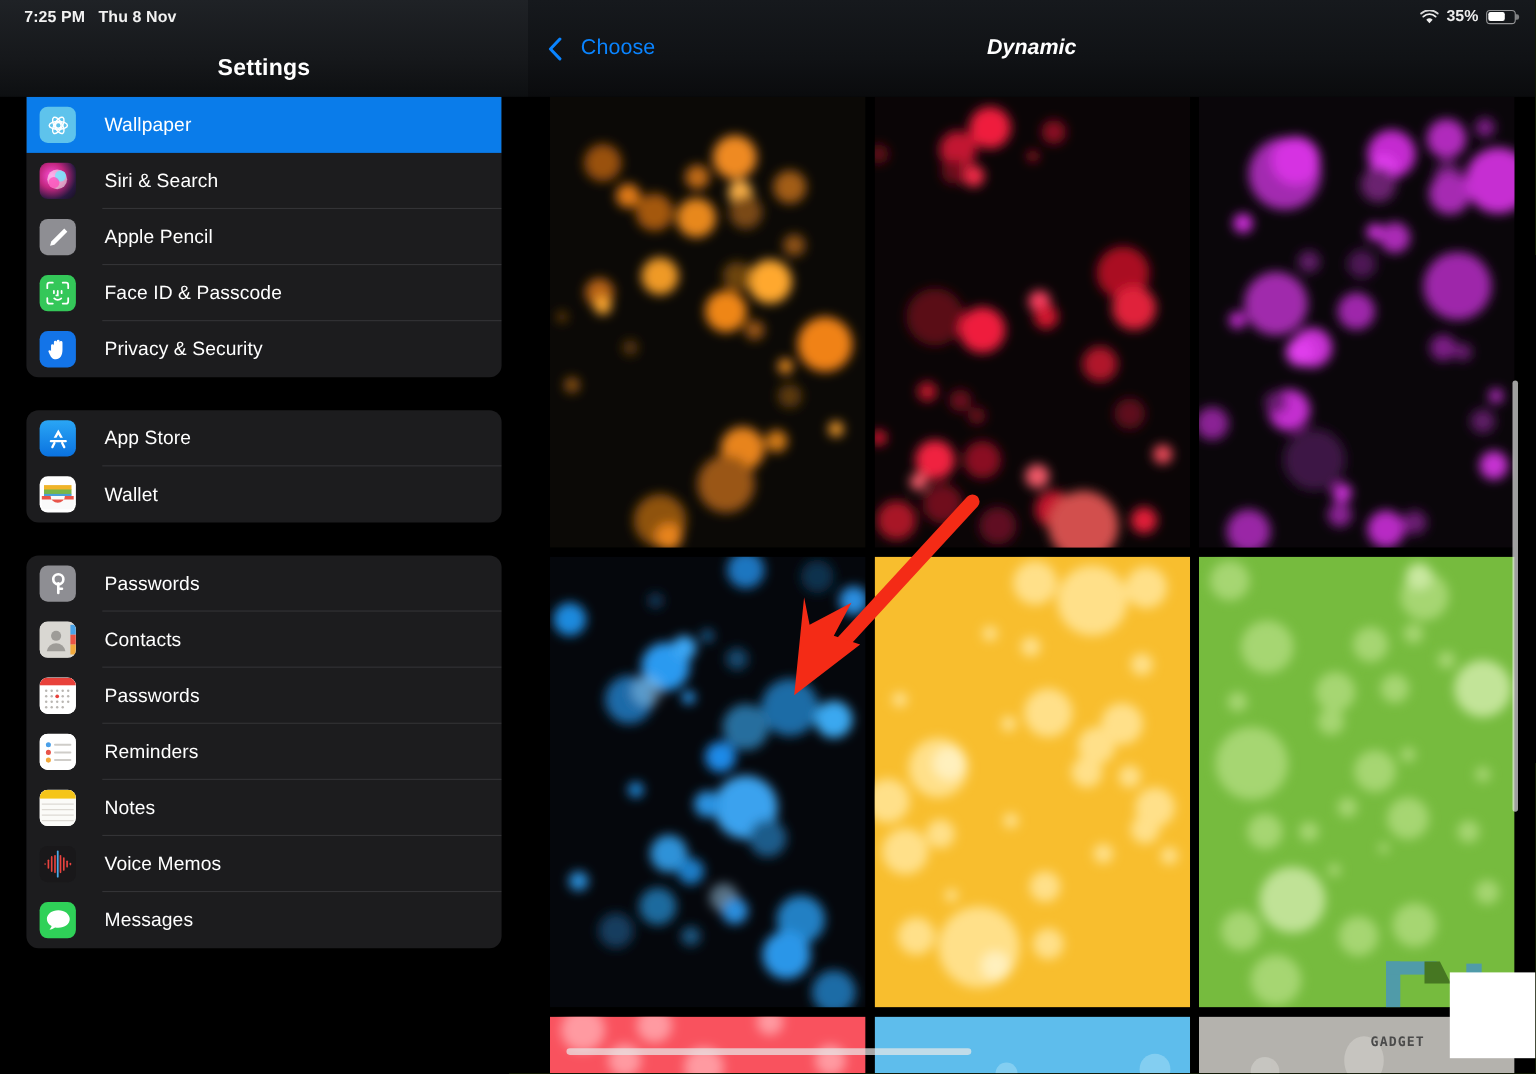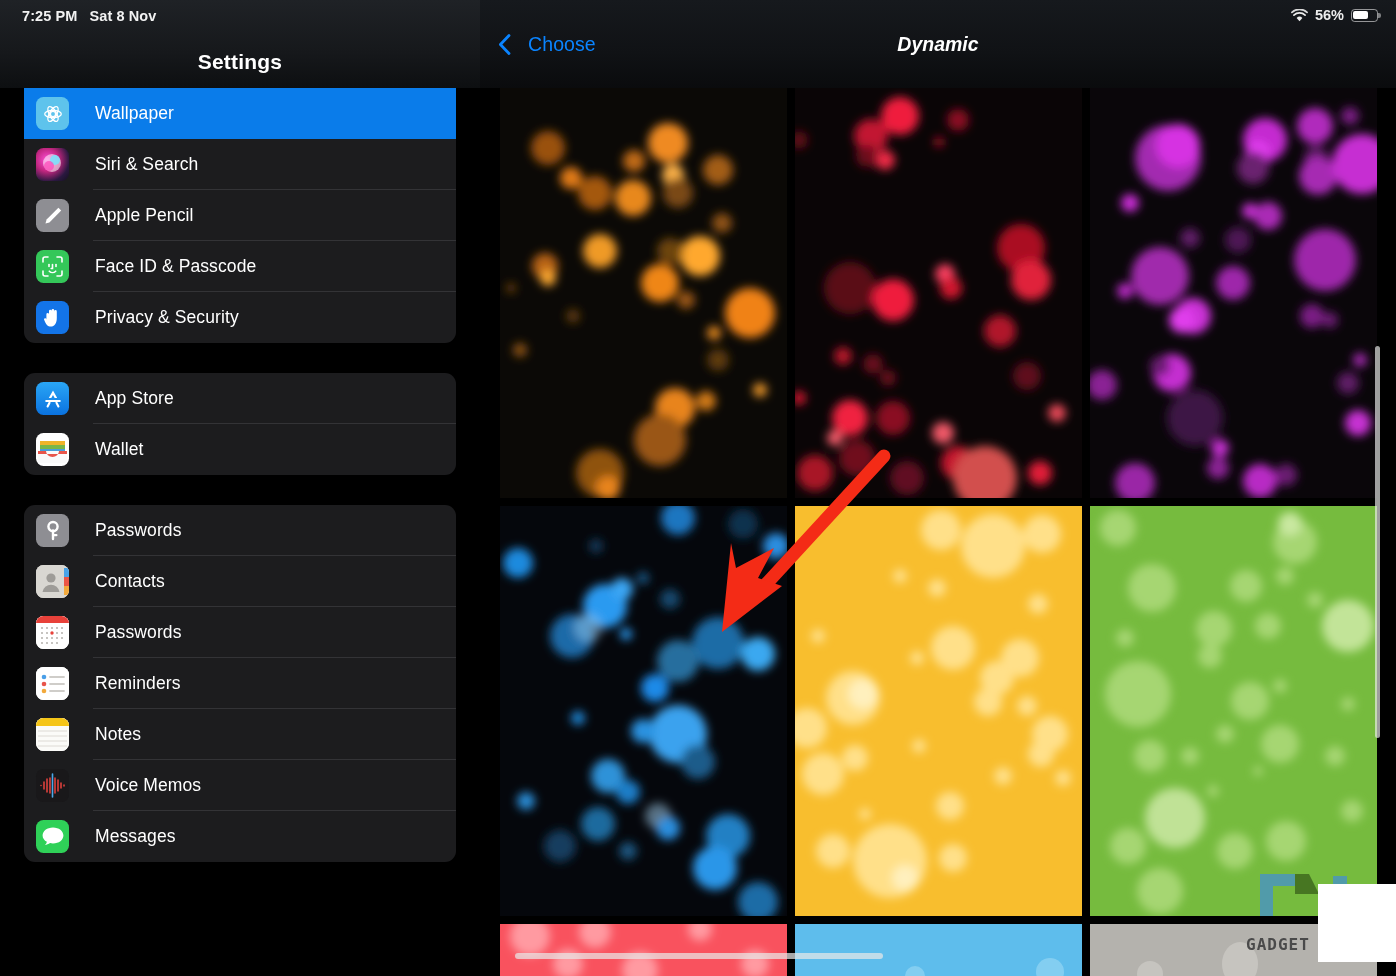--- a/index.html
+++ b/index.html
@@ -154,43 +154,43 @@
   .wm{
     position:absolute; right:0; bottom:0; width:156px; height:116px;
     z-index:25; pointer-events:none;
   }
   .wm-white{
     position:absolute; right:0px; bottom:14px; width:78px; height:78px;
     background:#fff;
   }
   .wm-txt{
     position:absolute; left:6px; bottom:22px;
-    font-size:16px; font-weight:bold; color:#4a4a4a;
+    font-size:12px; font-weight:bold; color:#4a4a4a;
     letter-spacing:1px; font-family:"DejaVu Sans Mono", monospace;
   }
 </style>
 </head>
 <body>
 
 <div id="root">
 
   <div class="statusbar">
     <div class="sb-left">
       <span>7:25 PM</span>
-      <span>Sat 8 Nov</span>
+      <span>Thu 8 Nov</span>
     </div>
     <div class="sb-right">
       <span class="wifi-icon">
         <svg width="17" height="13" viewBox="0 0 17 13">
           <path d="M8.5 12.2 L5.6 8.9 a4.3 4.3 0 0 1 5.8 0 Z" fill="#ededed"></path>
           <path d="M2.9 6.1 a8.1 8.1 0 0 1 11.2 0" stroke="#ededed" stroke-width="1.7" fill="none" stroke-linecap="round"></path>
           <path d="M0.9 3.3 a11.2 11.2 0 0 1 15.2 0" stroke="#ededed" stroke-width="1.7" fill="none" stroke-linecap="round" opacity=".9"></path>
         </svg>
       </span>
-      <span>56%</span>
+      <span>35%</span>
       <span class="batt">
         <span class="batt-fill" id="battfill" style="width: 14.4px;"></span>
       </span>
     </div>
   </div>
 
   <div class="sidebar">
     <div class="sb-header">
       <div class="sb-title">Settings</div>
     </div>

